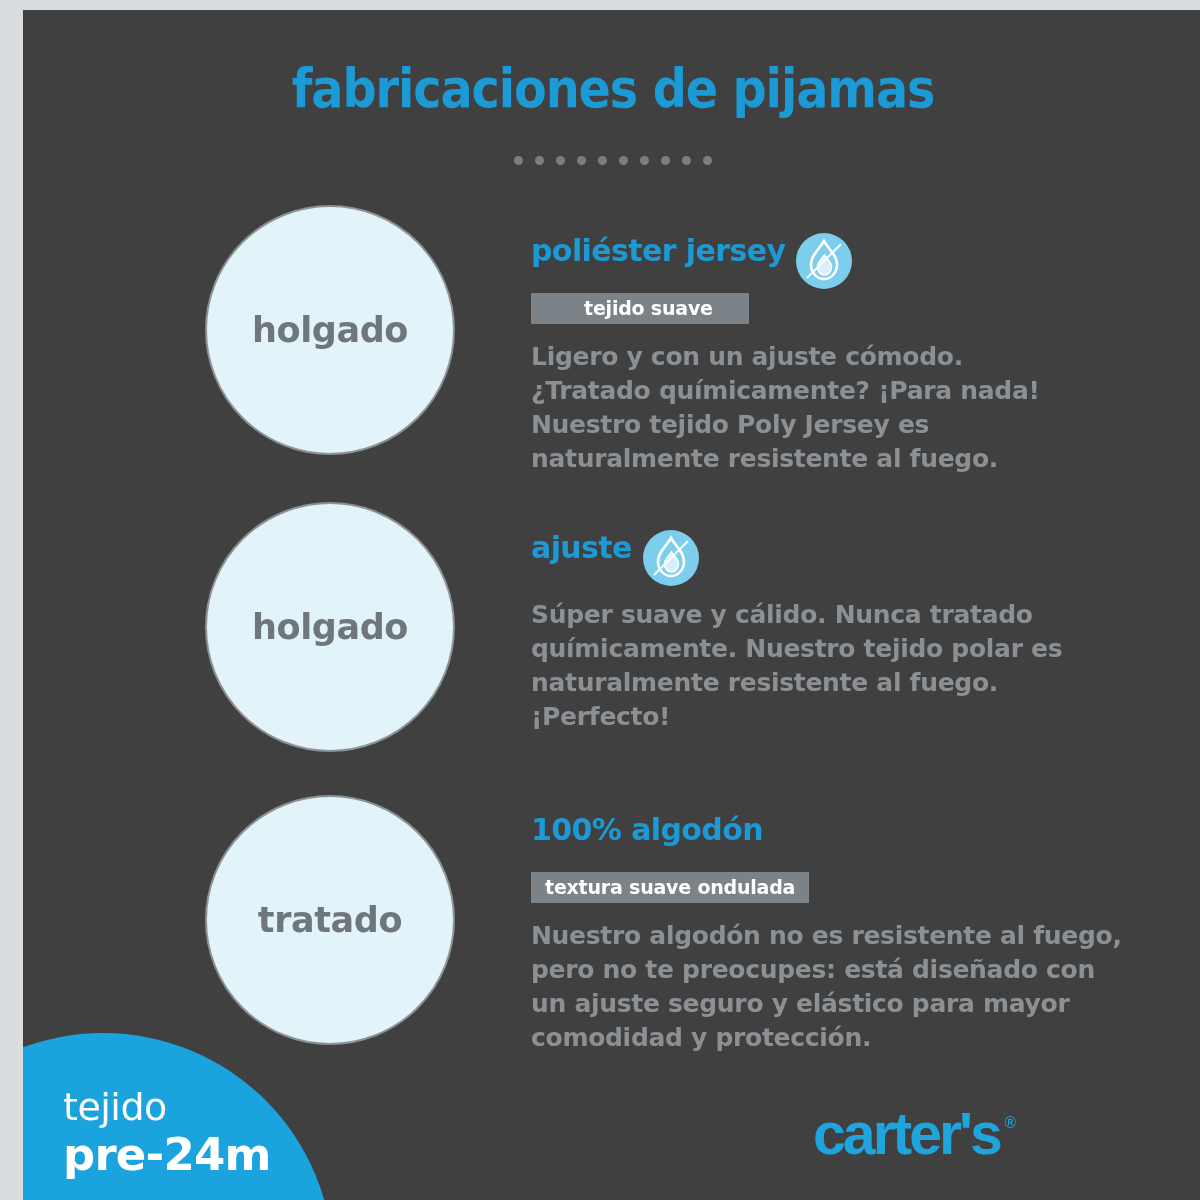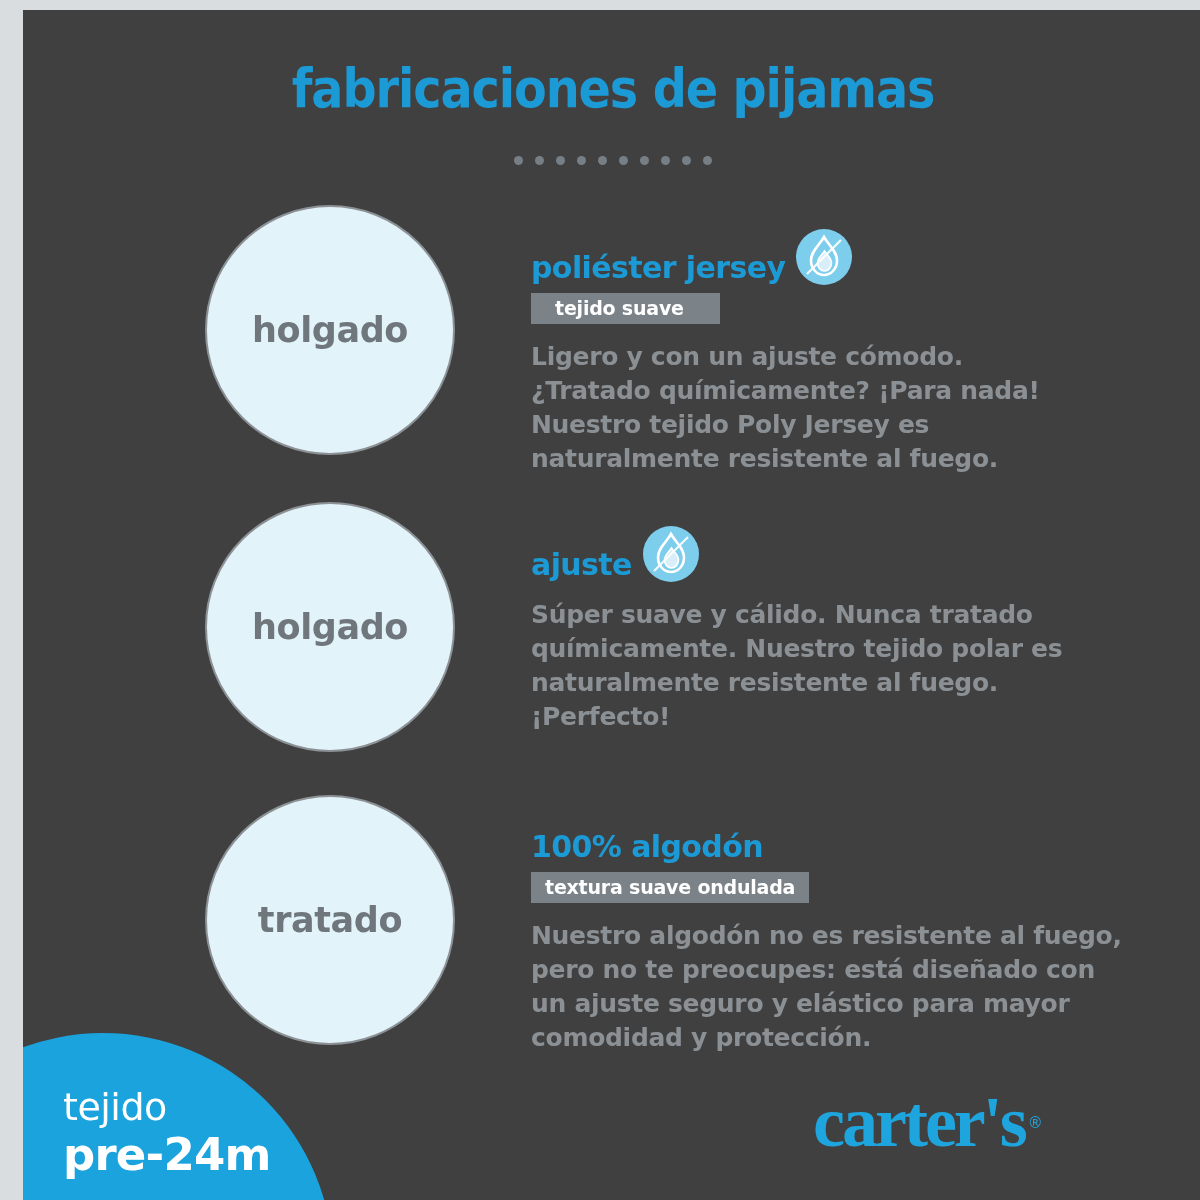--- a/index.html
+++ b/index.html
@@ -96,21 +96,21 @@
     position: absolute;
     left: 508px;
     width: 600px;
   }
   #row-0 .content { top: 28px; }
   #row-1 .content { top: 28px; }
   #row-2 .content { top: 17px; }
 
   .head-line {
     display: flex;
-    align-items: flex-end;
+    align-items: flex-start;
     gap: 11px;
     height: 52px;
   }
   .heading {
     color: #1c9ad6;
     font-family: "DejaVu Sans", sans-serif;
     font-weight: bold;
     font-size: 30px;
     letter-spacing: -0.6px;
     white-space: nowrap;
@@ -128,21 +128,21 @@
     background: #7b8388;
     color: #ffffff;
     font-family: "DejaVu Sans", sans-serif;
     font-weight: bold;
     font-size: 19px;
     letter-spacing: -0.2px;
     padding: 4px 14px 5px 14px;
     margin-top: 8px;
     white-space: nowrap;
   }
-  .badge.wide-pad { padding-left: 24px; padding-right: 36px; }
+  .badge.wide-pad { padding-left: 53px; padding-right: 36px; }
 
   .body-text {
     margin-top: 16px;
     color: #8b9095;
     font-family: "DejaVu Sans", sans-serif;
     font-size: 25px;
     line-height: 34px;
     letter-spacing: -0.3px;
     white-space: pre-line;
     font-weight: bold;
@@ -183,25 +183,26 @@
   
   #logo {
     position: absolute;
     left: 790px;
     top: 1072px;
     display: flex;
     align-items: flex-start;
   }
   #logo-word {
     color: #1fa5dd;
-    font-family: Liberation Serif, serif;
-    font-weight: bold;
-    font-size: 72px;
+    font-family: Liberation Sans, sans-serif;
+    font-weight: bold;
+    font-size: 59px;
     letter-spacing: -3px;
     line-height: 80px;
+    margin-top: 12px;
   }
   #logo-tm {
     color: #1fa5dd;
     font-family: "DejaVu Sans", sans-serif;
     font-size: 15px;
     line-height: 15px;
     margin-top: 34px;
     margin-left: 3px;
   }
 </style>

